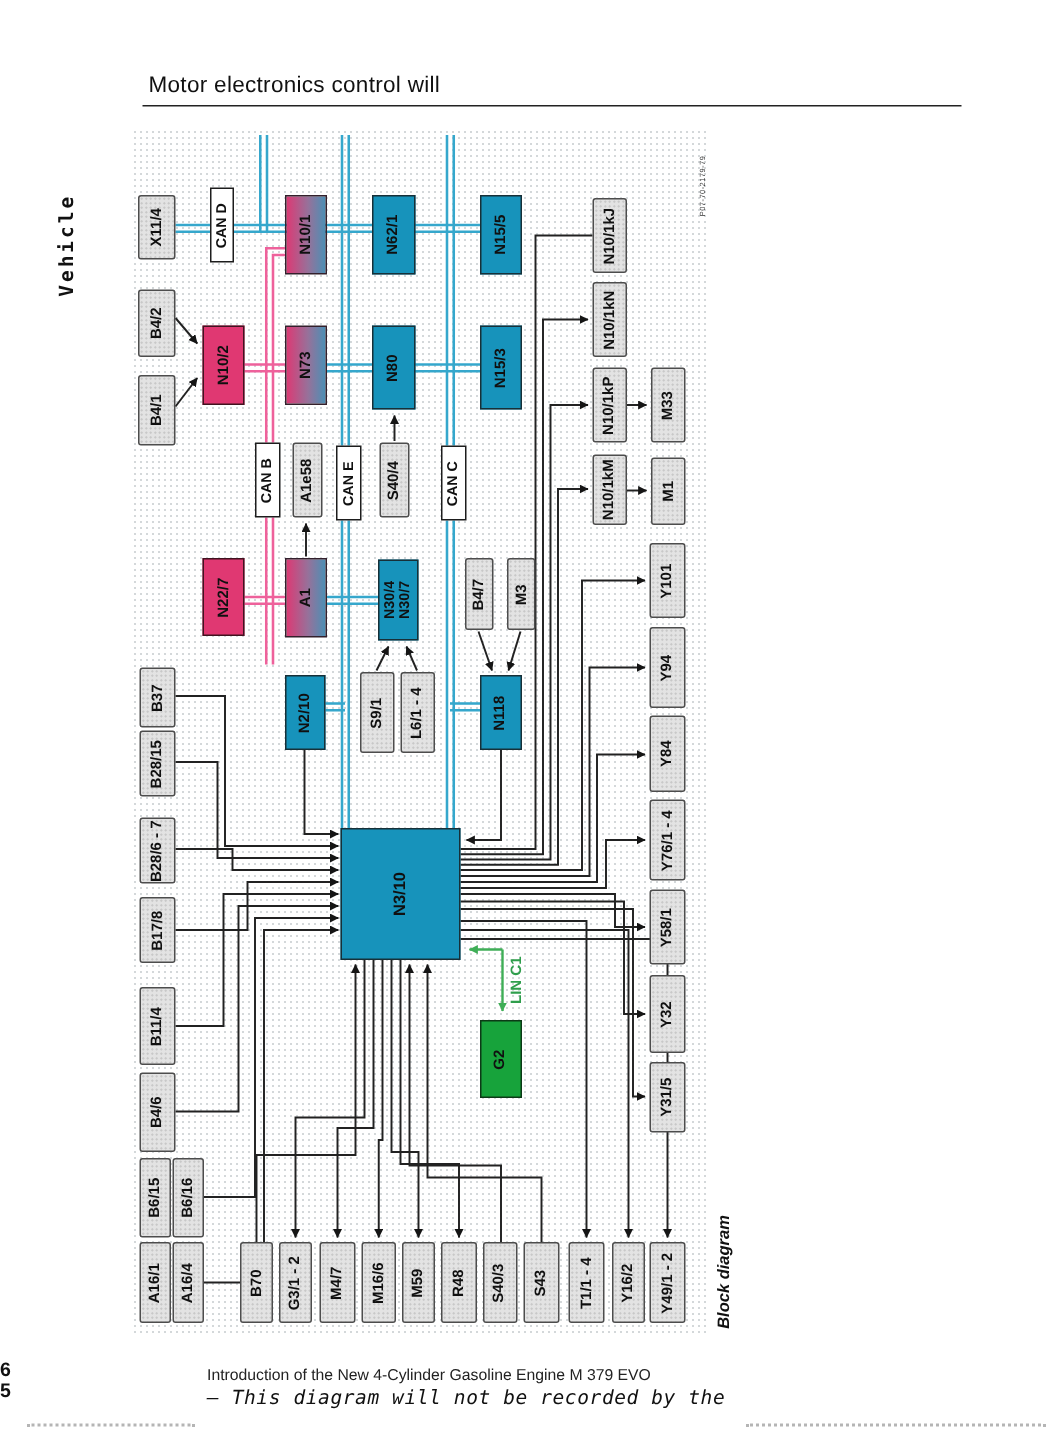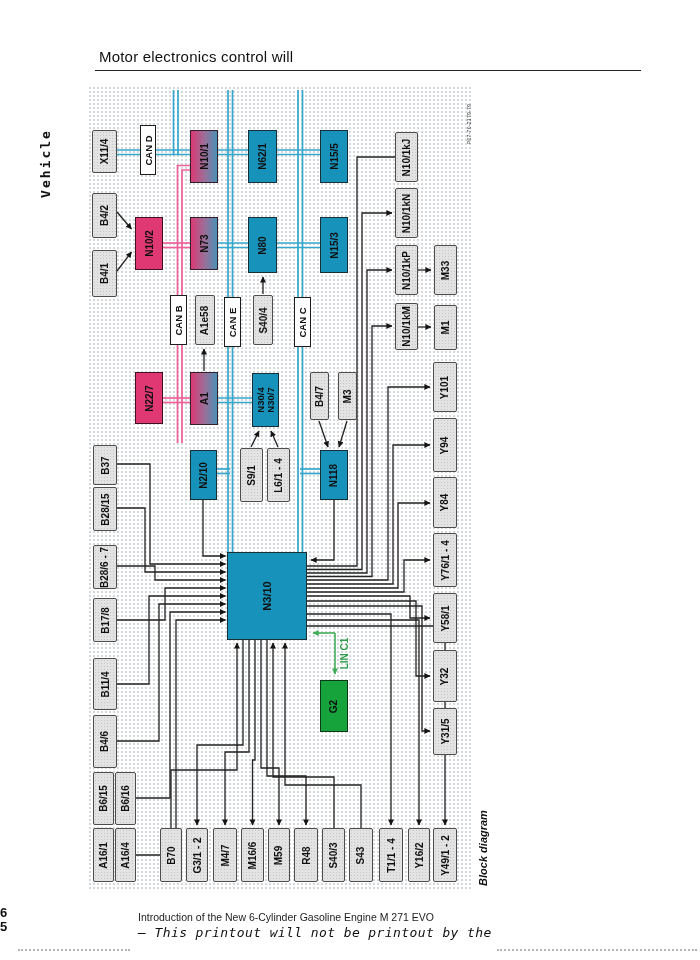--- a/index.html
+++ b/index.html
@@ -338,16 +338,16 @@
 
 <div class="abs fig-num" style="left:462px;top:88px;width:14px;height:72px;">
     <span>P07-70-2179-79</span>
   </div>
 <div class="abs caption" style="left:473px;top:805px;width:20px;height:85px;">
     <span>Block diagram</span>
   </div>
 
 <div class="abs pgnum" style="left:0px;top:905px;">6</div>
 <div class="abs pgnum" style="left:0px;top:919px;">5</div>
-<div class="abs doc-title" style="left:138px;top:911px;">Introduction of the New 6-Cylinder Gasoline Engine M 271 EVO</div>
-<div class="abs doc-note" style="left:138px;top:925px;">– This printout will not be printout by the</div>
+<div class="abs doc-title" style="left:138px;top:911px;">Introduction of the New 4-Cylinder Gasoline Engine M 379 EVO</div>
+<div class="abs doc-note" style="left:138px;top:925px;">– This diagram will not be recorded by the</div>
 <div class="abs dotline" style="left:18px;top:949px;width:112px;"></div>
 <div class="abs dotline" style="left:497px;top:949px;width:200px;"></div>
 
 </body></html>

